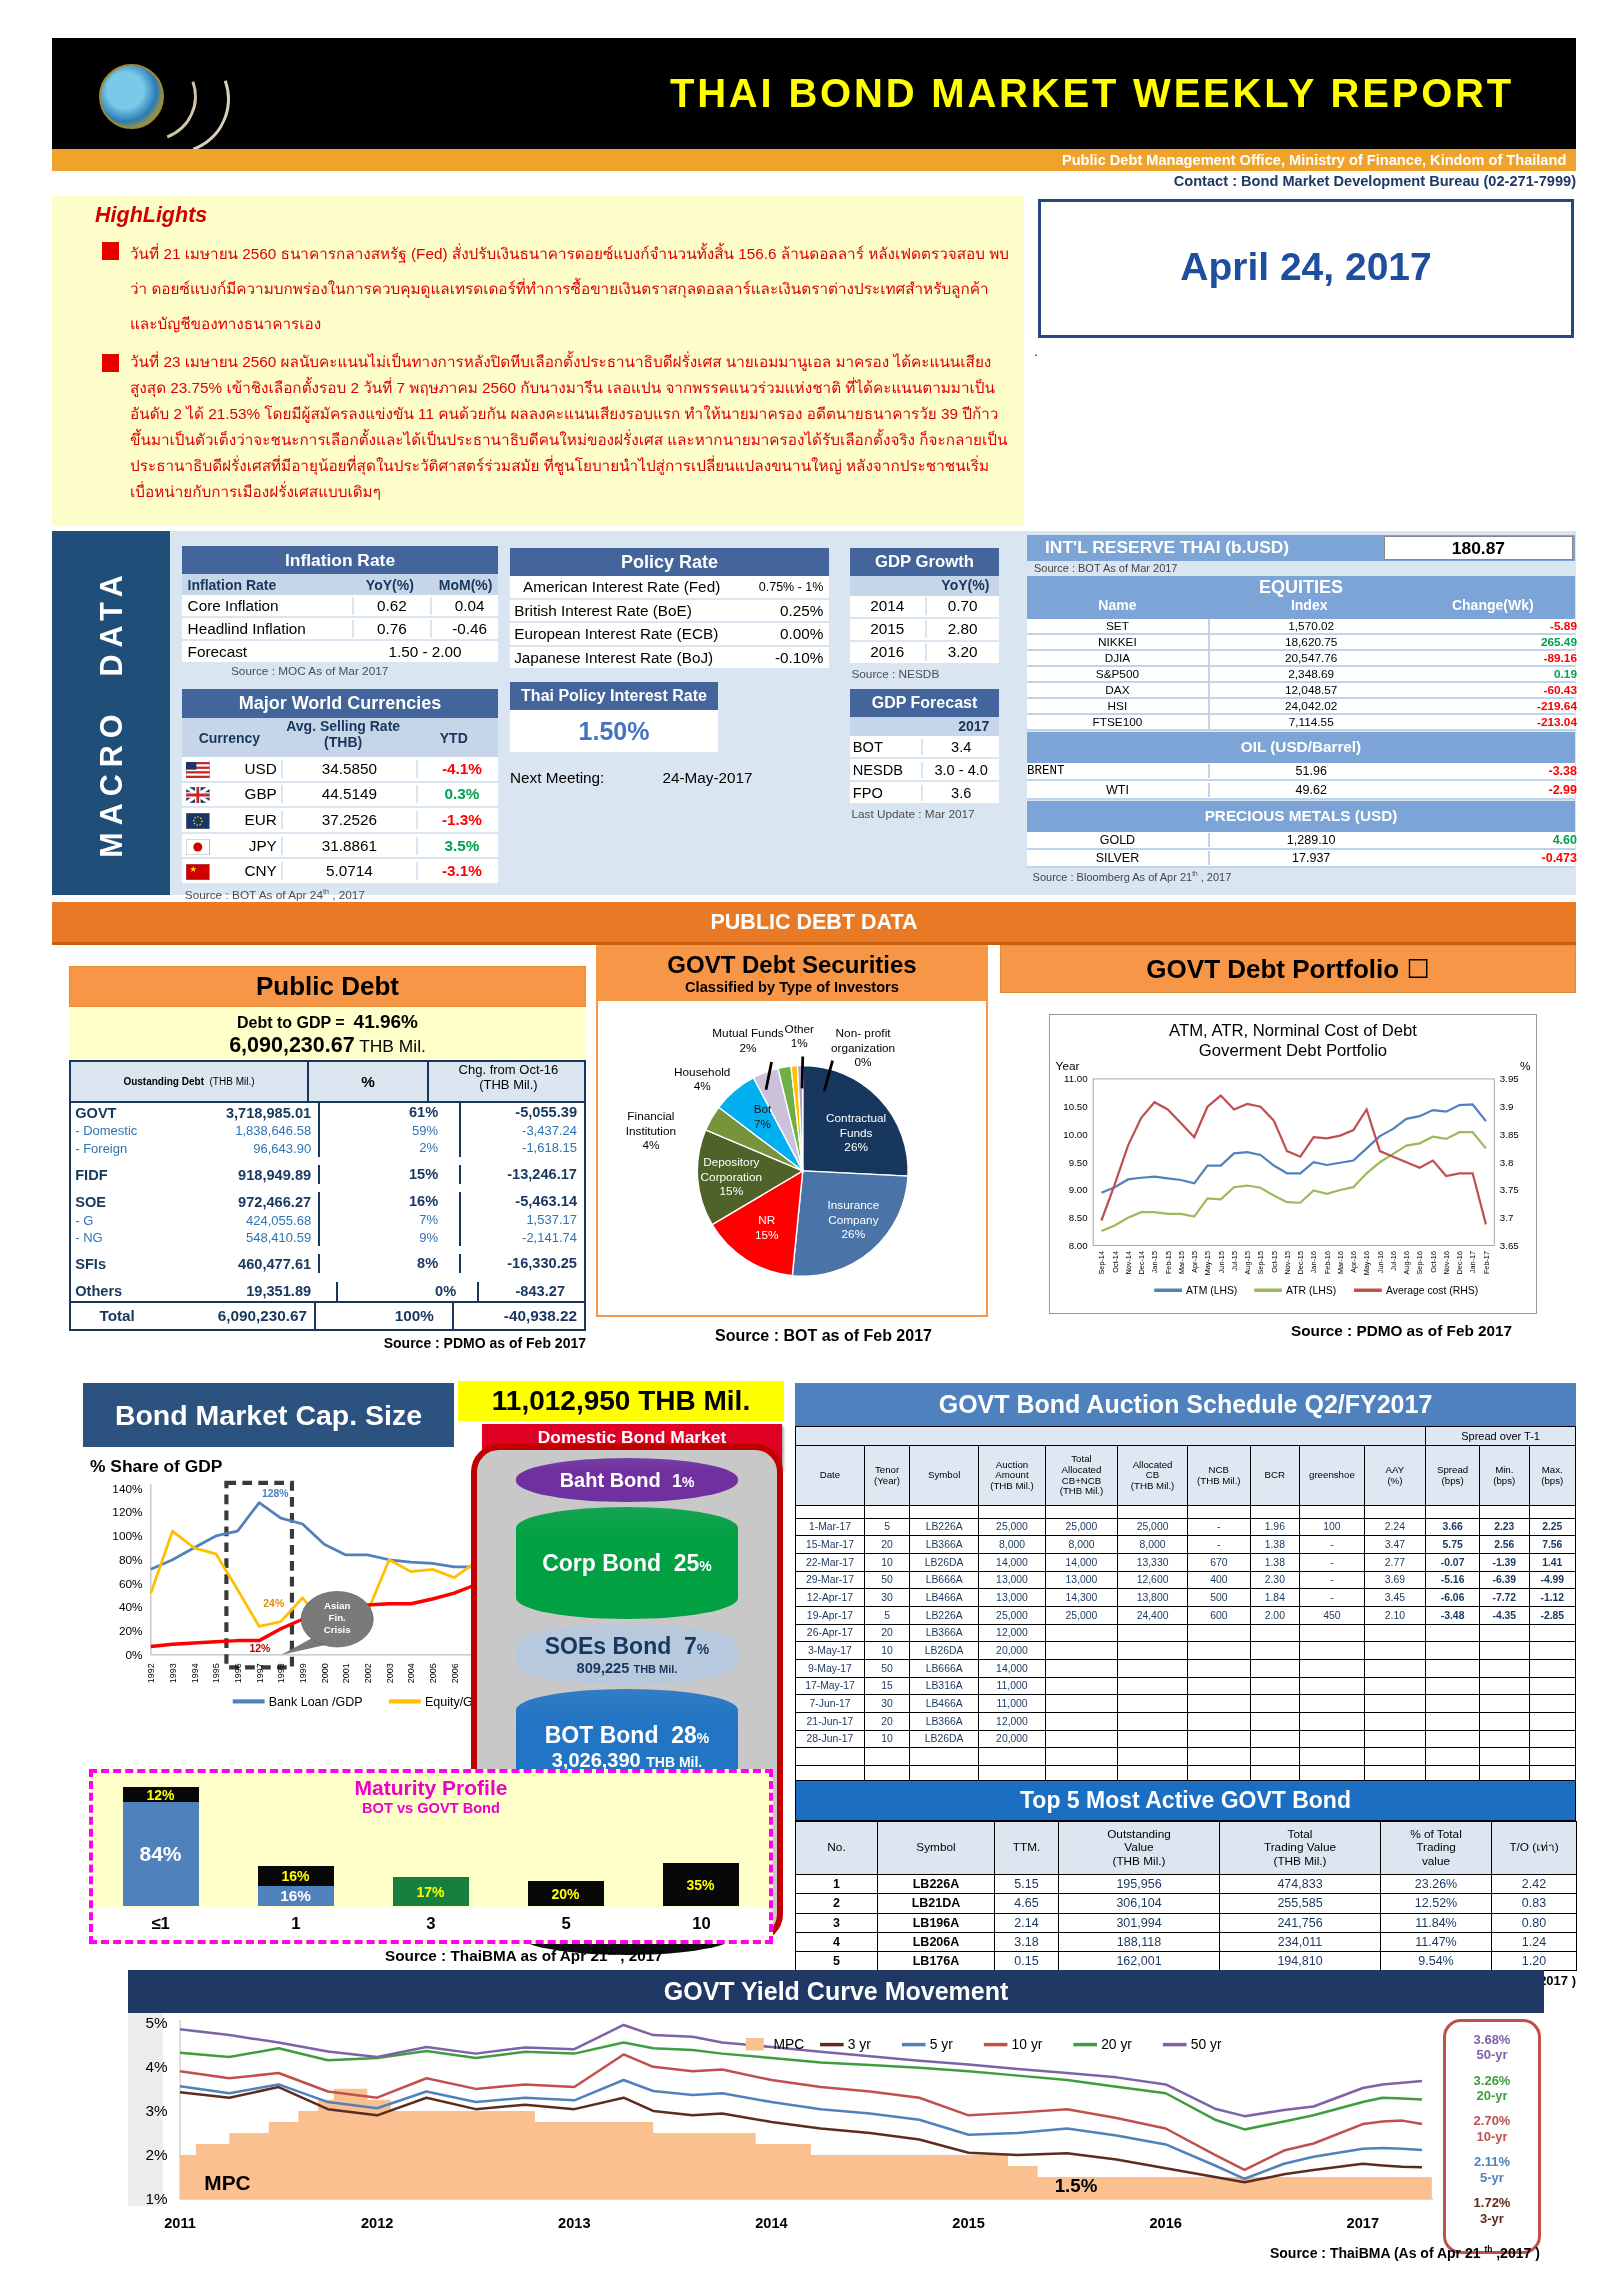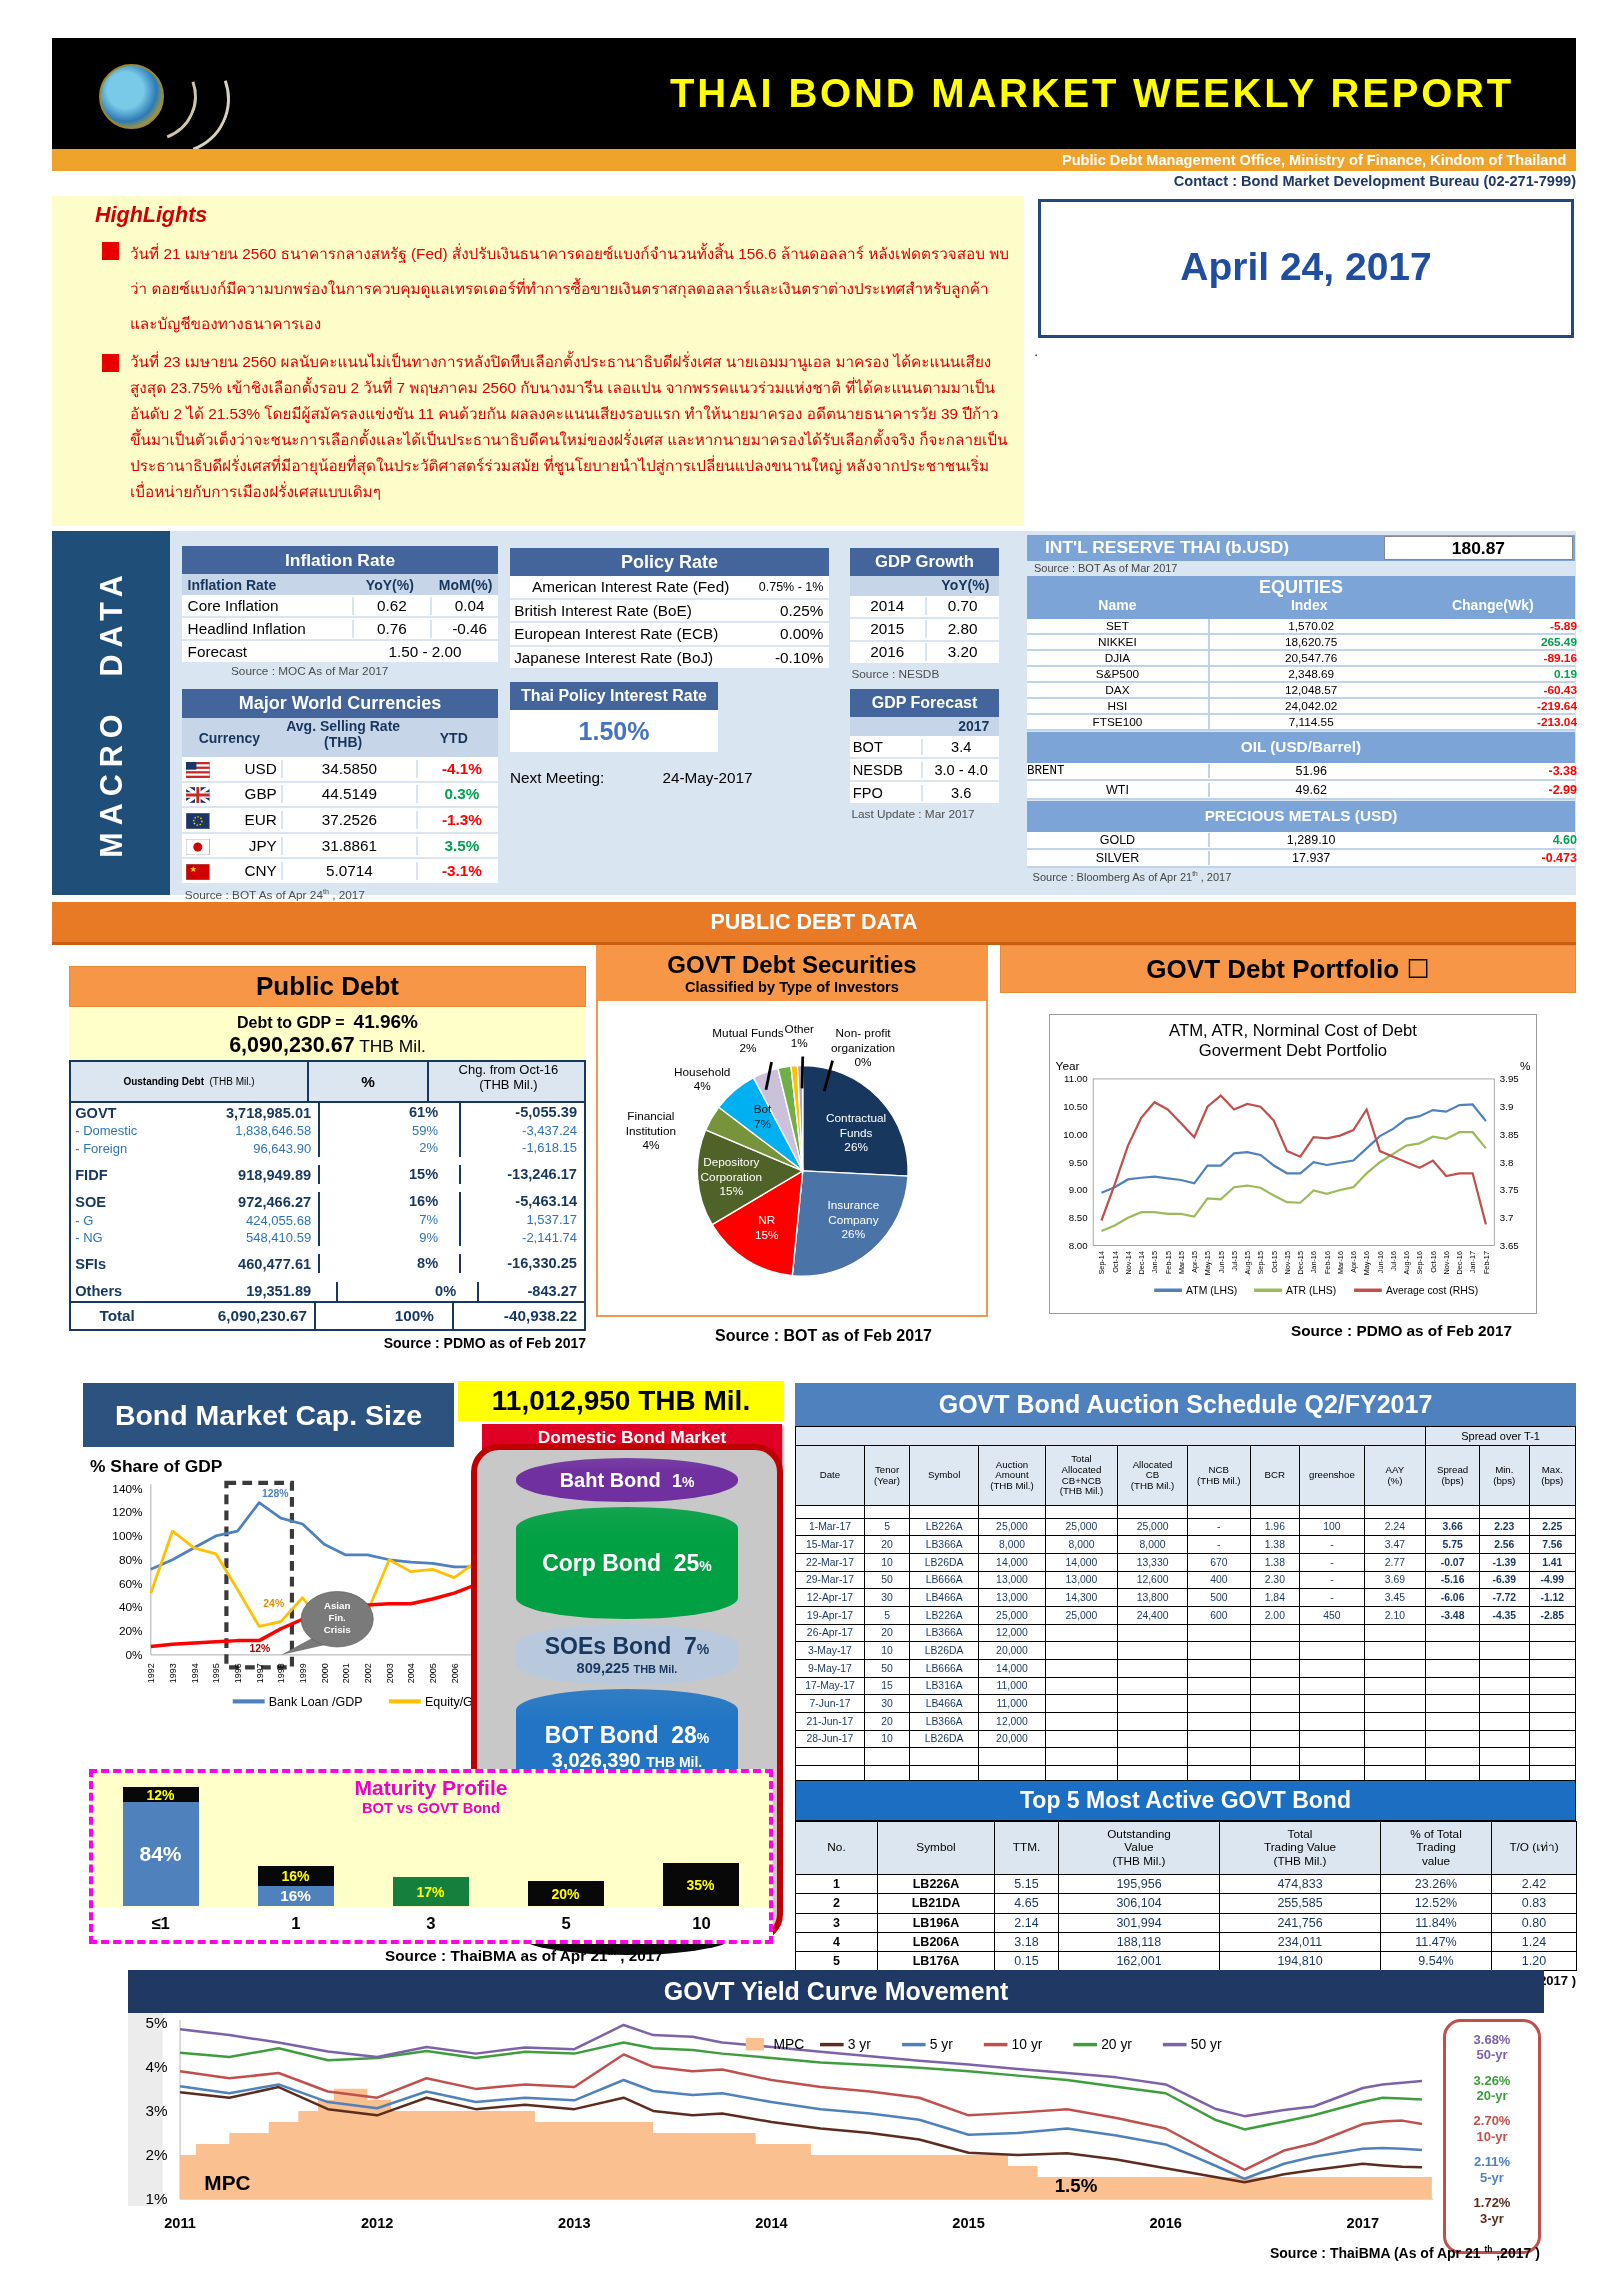--- a/index.html
+++ b/index.html
@@ -189,21 +189,21 @@
               <text x="5" y="12" font-size="12" fill="#FFDE00">★</text>
             </svg><span style="float:right;padding-right:4.2px">CNY</span></div>
           <div style="flex: 0 0 42%; text-align: center; border-left: 2.1px solid rgb(217, 230, 241);">5.0714</div>
           <div class="neg" style="flex: 0 0 28%; text-align: center; border-left: 2.1px solid rgb(217, 230, 241); font-weight: bold;">-3.1%</div>
         </div>
         <div style="padding: 2.8px 0px 0px 2.8px;"><span class="src">Source : BOT        As of Apr 24<sup>th</sup> , 2017</span></div>
       </div>
     <div id="m-pol" class="abs" style="left:458px;top:17.4px;width:319px;">
         <div class="ttl" style="height: 28px; font-size: 18px; line-height: 28px;">Policy Rate</div>
         <div class="wrow" style="display: flex; height: 21.5px; align-items: center; border-bottom: 2.1px solid rgb(217, 230, 241);">
-          <div style="flex: 0 0 66%; padding-left: 22px; font-size: 15.3px;">American Interest Rate  (Fed)</div>
+          <div style="flex: 0 0 66%; padding-left: 13px; font-size: 15.3px;">American Interest Rate  (Fed)</div>
           <div style="flex: 1 1 0%; text-align: right; padding-right: 5.6px; font-size: 12.5px;">0.75% - 1%</div>
         </div>
         <div class="wrow" style="display: flex; height: 21.5px; align-items: center; border-bottom: 2.1px solid rgb(217, 230, 241);">
           <div style="flex: 0 0 66%; padding-left: 4.2px; font-size: 15.3px;">British Interest Rate  (BoE)</div>
           <div style="flex: 1 1 0%; text-align: right; padding-right: 5.6px; font-size: 15.3px;">0.25%</div>
         </div>
         <div class="wrow" style="display: flex; height: 21.5px; align-items: center; border-bottom: 2.1px solid rgb(217, 230, 241);">
           <div style="flex: 0 0 66%; padding-left: 4.2px; font-size: 15.3px;">European Interest Rate (ECB)</div>
           <div style="flex: 1 1 0%; text-align: right; padding-right: 5.6px; font-size: 15.3px;">0.00%</div>
         </div>
@@ -394,21 +394,21 @@
             <div style="flex: 0 0 18%; padding-left: 4.2px;">SFIs</div>
             <div style="flex: 0 0 28%; text-align: right; padding-right: 7px;">460,477.61</div>
             <div style="flex: 0 0 23%; text-align: right; padding-right: 21px; border-left: 2.1px solid rgb(23, 55, 94); align-self: stretch; line-height: 19px;">8%</div>
             <div style="flex: 1 1 0%; text-align: right; padding-right: 7px; border-left: 2.1px solid rgb(23, 55, 94); align-self: stretch; line-height: 19px;">-16,330.25</div>
           </div>
           <div style="height: 8.3px; background: rgb(255, 255, 255);"></div>
           <div style="display: flex; height: 19px; align-items: center; font-size: 14.6px; font-weight: bold; color: rgb(23, 55, 94);">
             <div style="flex: 0 0 18%; padding-left: 4.2px;">Others</div>
             <div style="flex: 0 0 28%; text-align: right; padding-right: 25px;">19,351.89</div>
             <div style="flex: 0 0 23%; text-align: right; padding-right: 21px; border-left: 2.1px solid rgb(23, 55, 94); align-self: stretch; line-height: 19px;">0%</div>
-            <div style="flex: 1 1 0%; text-align: right; padding-right: 7px; border-left: 2.1px solid rgb(23, 55, 94); align-self: stretch; line-height: 19px;">-843.27</div>
+            <div style="flex: 1 1 0%; text-align: right; padding-right: 19px; border-left: 2.1px solid rgb(23, 55, 94); align-self: stretch; line-height: 19px;">-843.27</div>
           </div>
         </div>
         <div style="display: flex; height: 26px; align-items: center; border-top: 2.1px solid rgb(23, 55, 94); font-weight: bold; color: rgb(23, 55, 94); font-size: 15.3px;">
           <div style="flex: 0 0 18%; text-align: center;">Total</div>
           <div style="flex: 0 0 28%; text-align: right; padding-right: 7px;">6,090,230.67</div>
           <div style="flex: 0 0 23%; text-align: right; padding-right: 18px; border-left: 2.1px solid rgb(23, 55, 94); align-self: stretch; line-height: 26px;">100%</div>
           <div style="flex: 1 1 0%; text-align: right; padding-right: 7px; border-left: 2.1px solid rgb(23, 55, 94); align-self: stretch; line-height: 26px;">-40,938.22</div>
         </div>
       </div>
       <div style="text-align: right; font-size: 14px; font-weight: bold; color: rgb(0, 0, 0); padding-top: 4.2px;">Source : PDMO as of Feb 2017</div>

